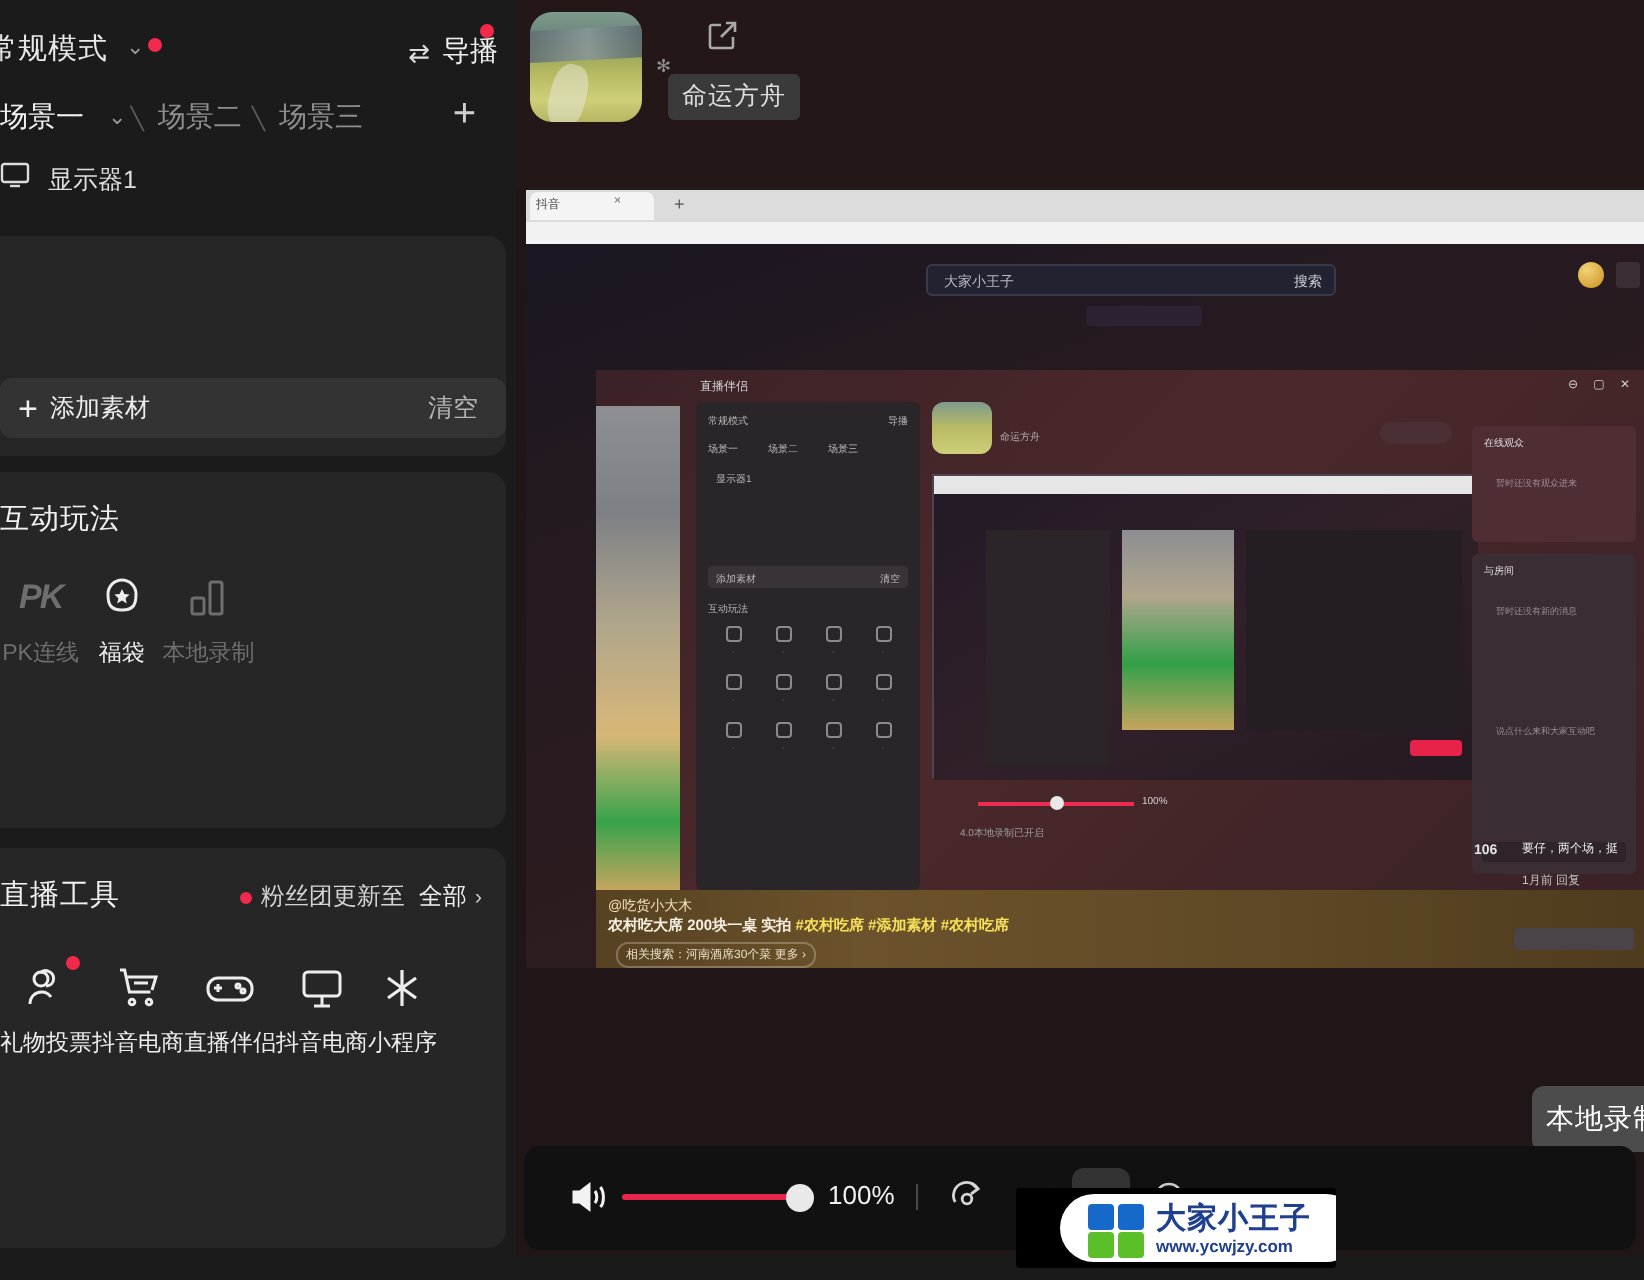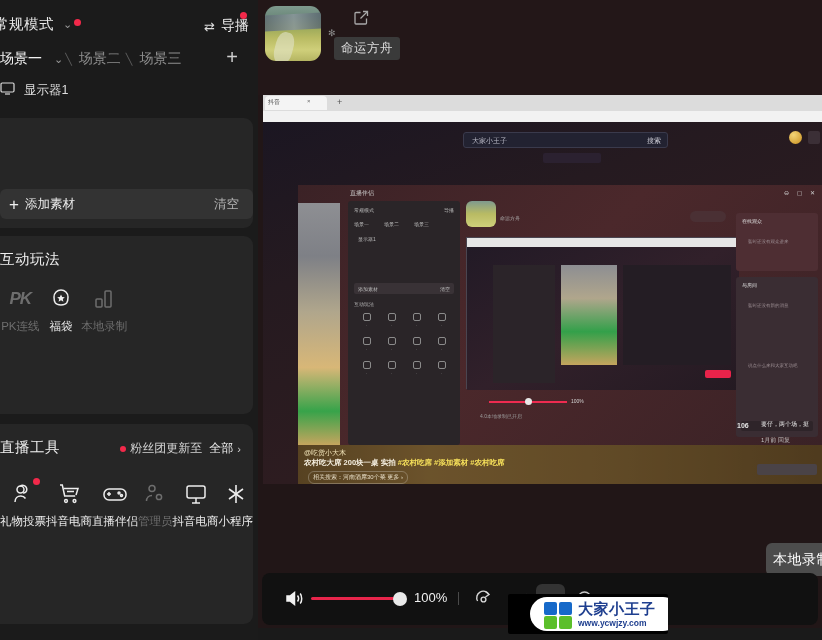--- a/index.html
+++ b/index.html
@@ -385,30 +385,20 @@
             <svg width="26" height="20" viewBox="0 0 26 20" fill="none" stroke="#ededed" stroke-width="1.5">
               <rect x="2" y="5" width="22" height="11" rx="5"></rect>
               <path d="M7 8v4M5 10h4"></path>
                 <circle cx="17" cy="9" r="1"></circle>
                 <circle cx="19.5" cy="11.5" r="1"></circle>
             </svg>
           </span>
           <span class="glabel">直播伴侣</span>
         </div>
 
-        <div class="gitem off">
-          <span class="gicon">
-            <svg width="24" height="24" viewBox="0 0 24 24" fill="none" stroke="#6e6e6e" stroke-width="1.5">
-              <circle cx="9" cy="6.5" r="3"></circle>
-                <path d="M3.5 19c0-3.3 2.4-5.6 5.5-5.6"></path>
-              <circle cx="16" cy="15" r="2.6"></circle>
-            </svg>
-          </span>
-          <span class="glabel">管理员</span>
-        </div>
 
 
         <div class="gitem on">
           <span class="gicon">
             <svg width="24" height="22" viewBox="0 0 24 22" fill="none" stroke="#ededed" stroke-width="1.5">
               <rect x="3" y="3" width="18" height="12" rx="2"></rect>
                 <path d="M12 15v5"></path>
                 <path d="M8 20h8"></path>
             </svg>
           </span>

